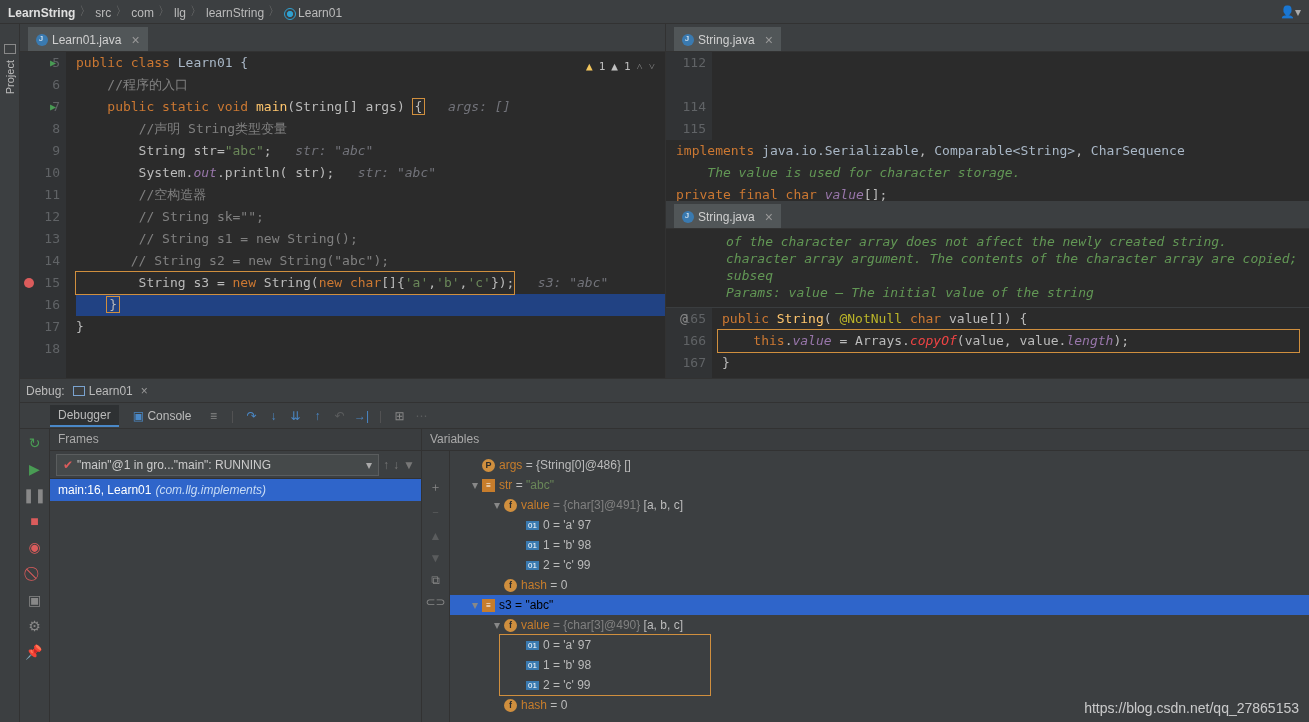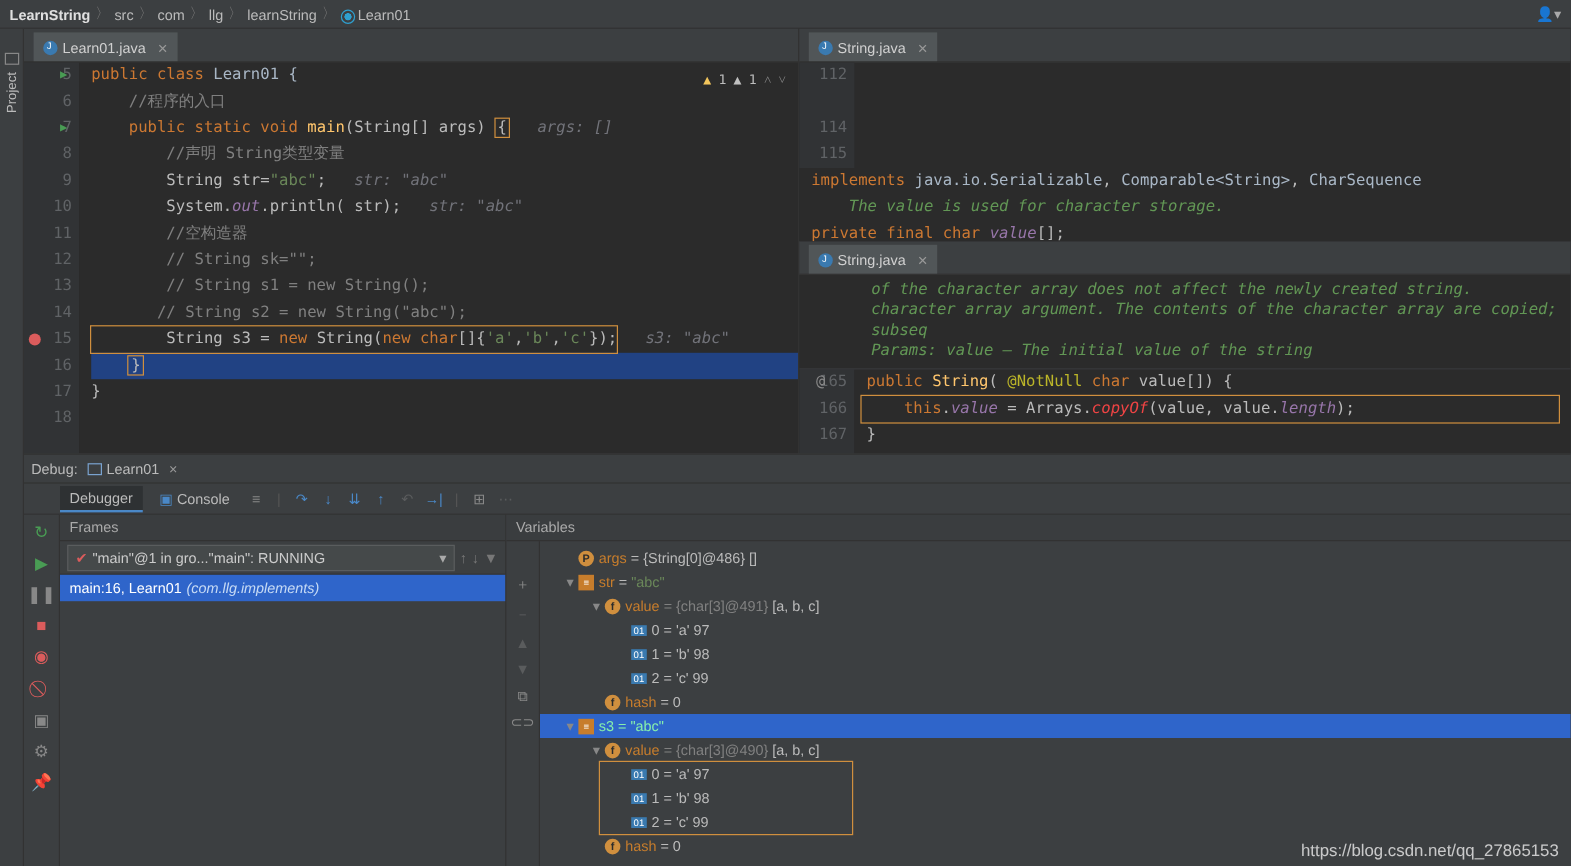--- a/index.html
+++ b/index.html
@@ -169,21 +169,21 @@
 .ind-3 { padding-left: 62px;}
 .caret { color:#888; width:14px; display:inline-block; text-align:center;}
 .badge-p { background:#d08f3e; color:#2b2b2b; border-radius:50%; width:13px; height:13px; display:inline-flex; align-items:center; justify-content:center; font-size:9px; font-weight:bold; margin-right:4px;}
 .badge-f { background:#d08f3e; color:#2b2b2b; border-radius:50%; width:13px; height:13px; display:inline-flex; align-items:center; justify-content:center; font-size:9px; font-weight:bold; margin-right:4px;}
 .badge-eq { background:#c77d2c; color:#fff; width:13px; height:13px; display:inline-flex; align-items:center; justify-content:center; font-size:8px; margin-right:4px;}
 .badge-01 { background:#3a7ab0; color:#fff; font-size:8px; padding:0 2px; margin-right:4px;}
 .vname { color:#c77d2c;}
 .vgray { color:#808080;text-align:right;}
 .vtxt { color:#bbbbbb;}
 .vstr { color:#6a8759;}
-.sel .vname,.sel .vgray,.sel .vtxt,.sel .vstr { color:#86efac; }
+.sel .vname,.sel .vgray,.sel .vtxt,.sel .vstr { color:#000000; }
 
 .watermark { position:absolute; right:10px; bottom:6px; color:#e2e2e2; font-size:14px; opacity:.85; font-family: Arial;}
 </style>
 </head>
 <body>
 
 <div class="top-bar">
   <div class="breadcrumbs" id="crumbs">
       <span class="crumb first">LearnString</span>
       <span class="sep">〉</span>

